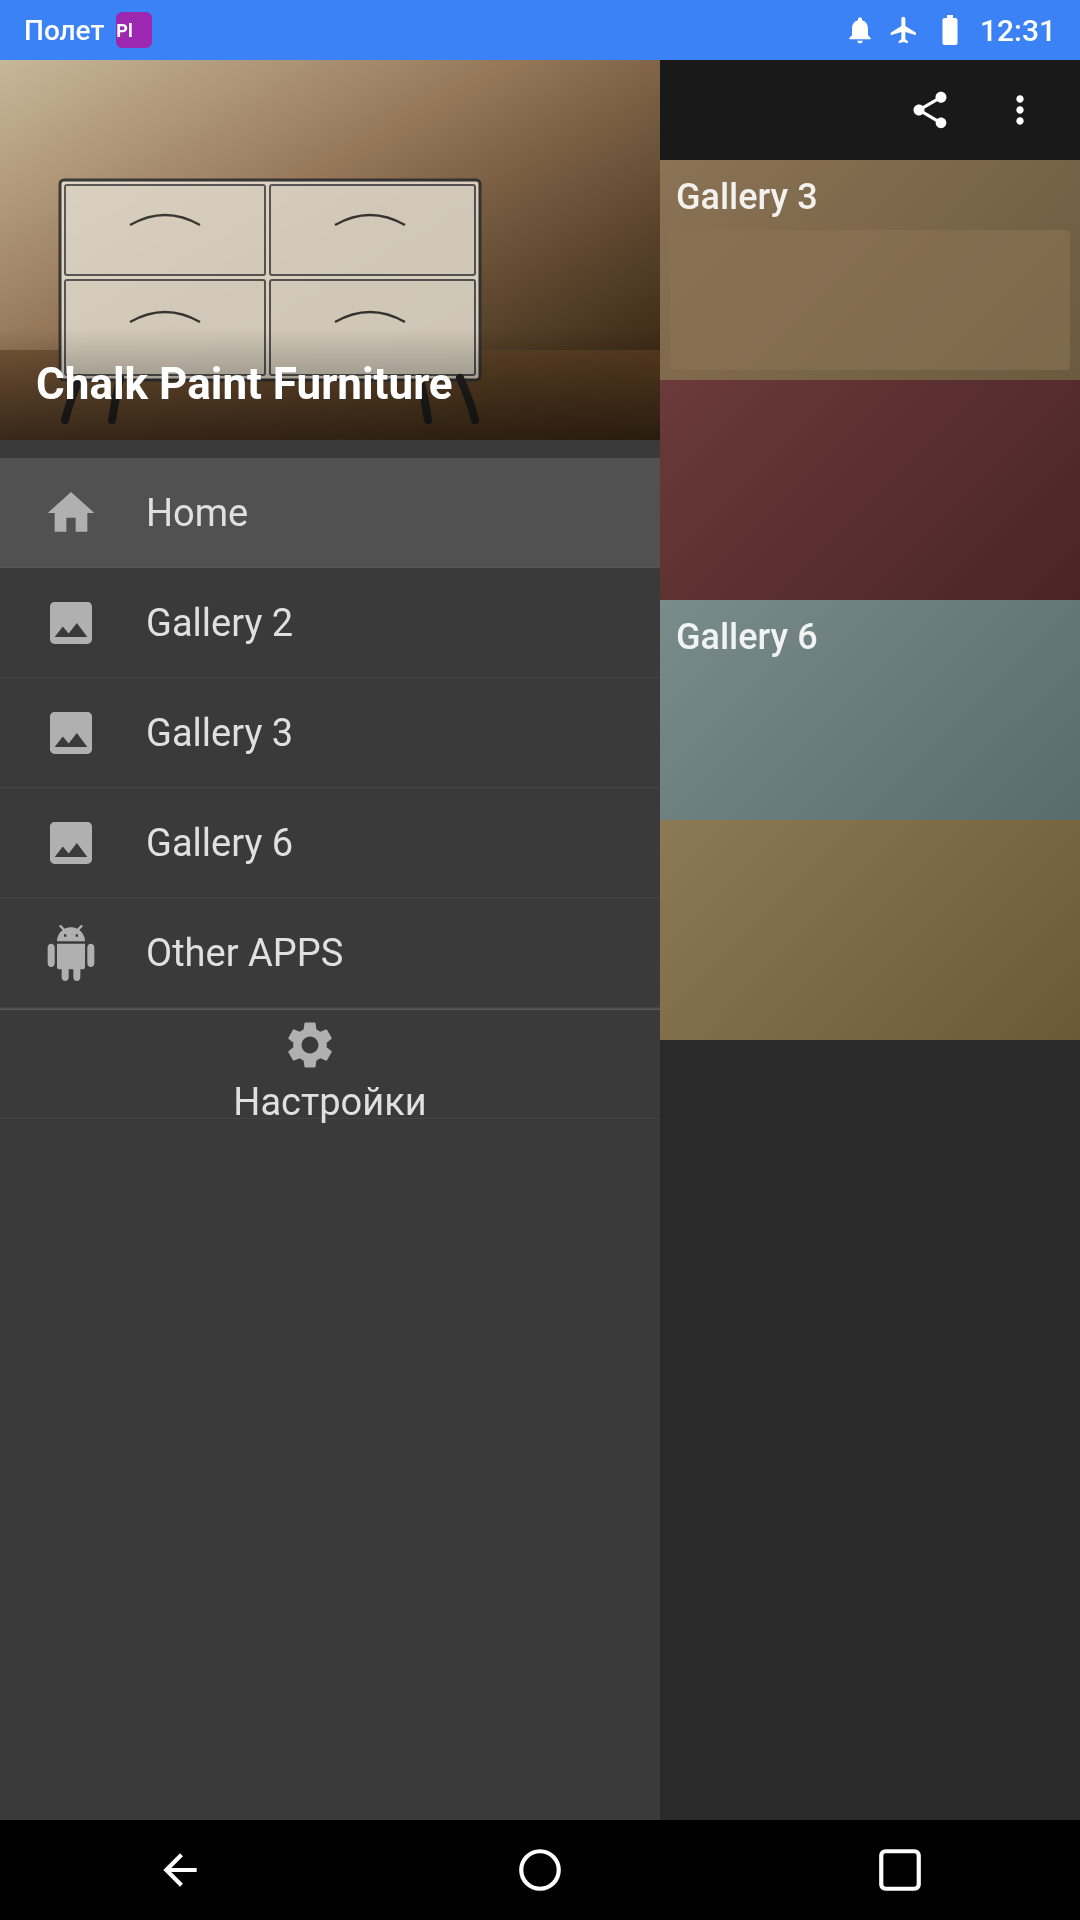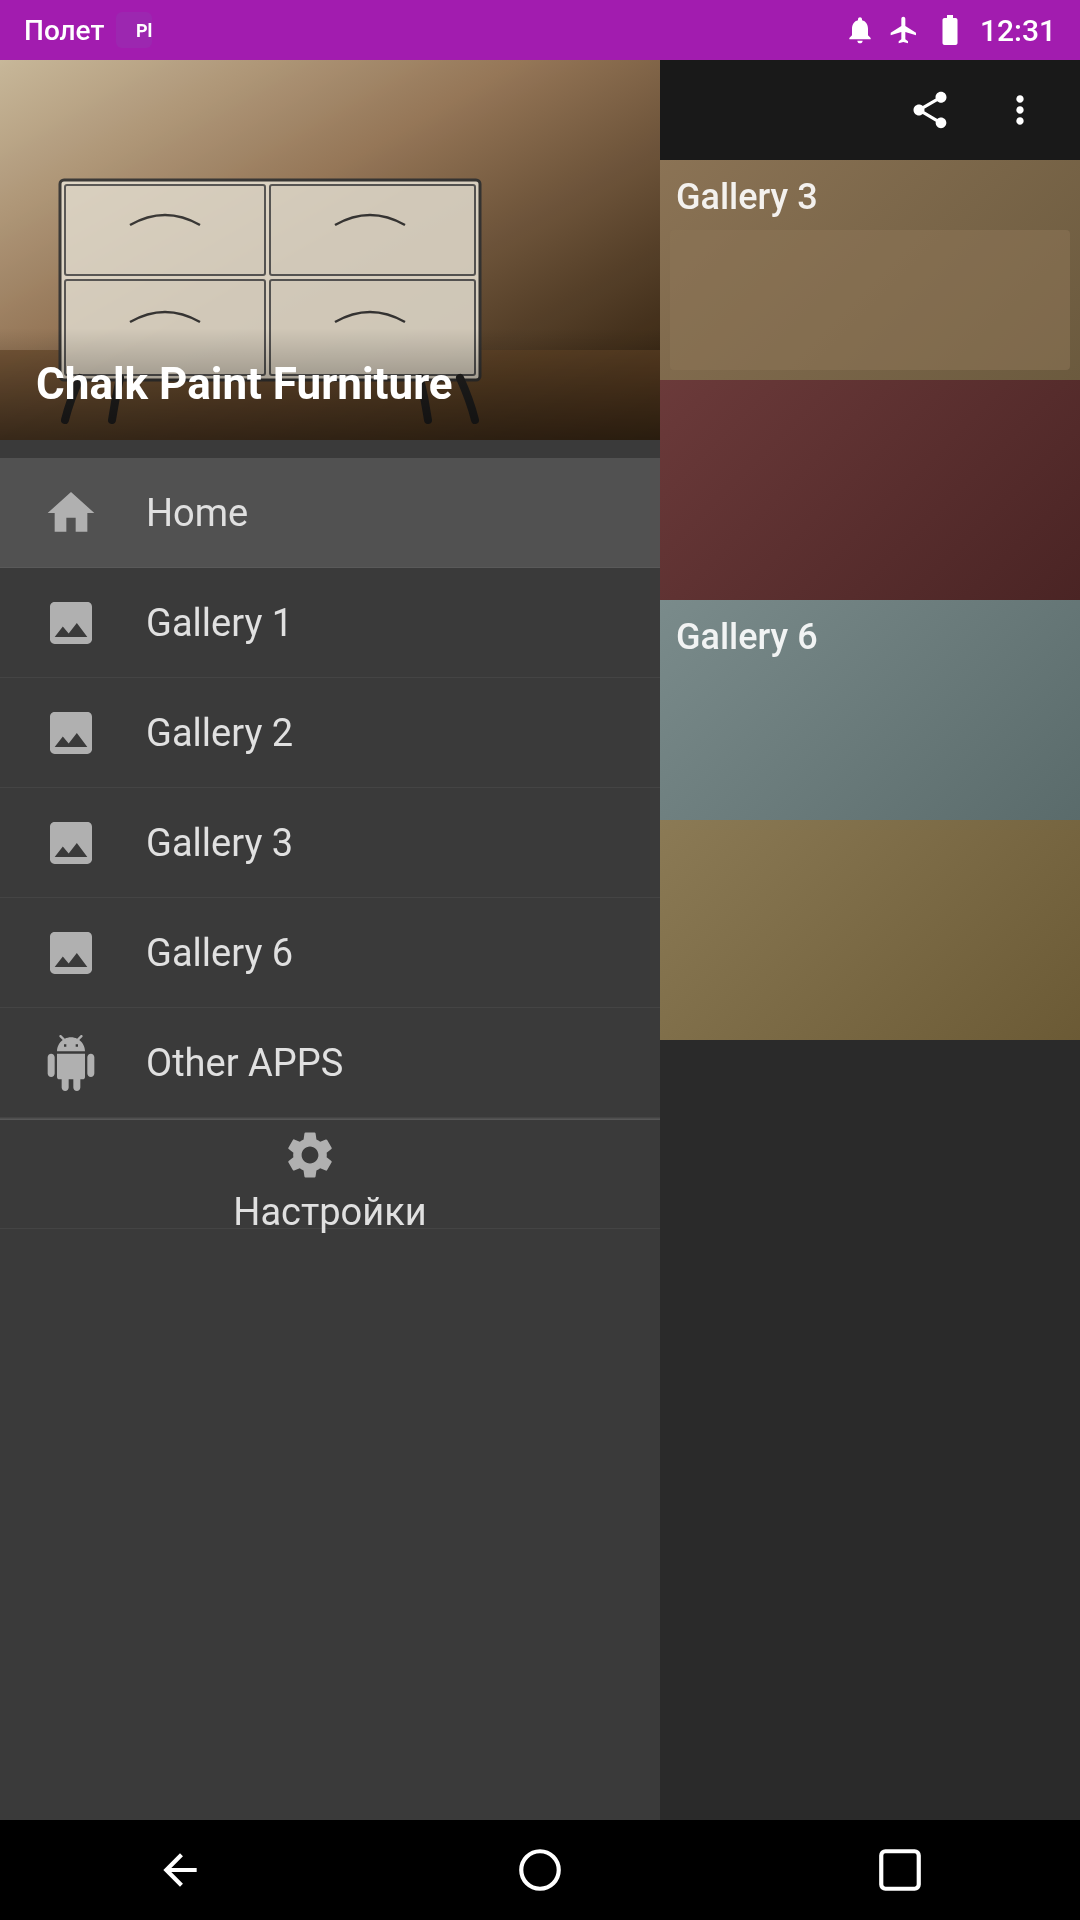--- a/index.html
+++ b/index.html
@@ -13,21 +13,21 @@
       position: relative;
     }
 
     
     .status-bar {
       position: absolute;
       top: 0;
       left: 0;
       right: 0;
       height: 60px;
-      background: #a21caf;
+      background: #3b82f6;
       display: flex;
       align-items: center;
       justify-content: space-between;
       padding: 0 24px;
       z-index: 100;
     }
 
     .status-left {
       display: flex;
       align-items: center;
@@ -40,21 +40,21 @@
       font-weight: 500;
     }
 
     .status-pixellab {
       width: 36px;
       height: 36px;
       background: #9c27b0;
       border-radius: 6px;
       display: flex;
       align-items: center;
-      justify-content: flex-end;
+      justify-content: flex-start;
       color: #fff;
       font-size: 18px;
       font-weight: bold;
     }
 
     .status-right {
       display: flex;
       align-items: center;
       gap: 12px;
       color: #fff;
@@ -378,28 +378,20 @@
 
     <div class="nav-item active">
       <div class="nav-icon">
         <svg viewBox="0 0 24 24">
             <path d="M10 20v-6h4v6h5v-8h3L12 3 2 12h3v8z"></path>
           </svg>
       </div>
       <span class="nav-label">Home</span>
     </div>
 
-    <div class="nav-item">
-      <div class="nav-icon">
-        <svg viewBox="0 0 24 24">
-            <path d="M21 19V5c0-1.1-.9-2-2-2H5c-1.1 0-2 .9-2 2v14c0 1.1.9 2 2 2h14c1.1 0 2-.9 2-2zM8.5 13.5l2.5 3.01L14.5 12l4.5 6H5l3.5-4.5z"></path>
-          </svg>
-      </div>
-      <span class="nav-label">Gallery 1</span>
-    </div>
 
     <div class="nav-item">
       <div class="nav-icon">
         <svg viewBox="0 0 24 24">
             <path d="M21 19V5c0-1.1-.9-2-2-2H5c-1.1 0-2 .9-2 2v14c0 1.1.9 2 2 2h14c1.1 0 2-.9 2-2zM8.5 13.5l2.5 3.01L14.5 12l4.5 6H5l3.5-4.5z"></path>
           </svg>
       </div>
       <span class="nav-label">Gallery 2</span>
     </div>
 

